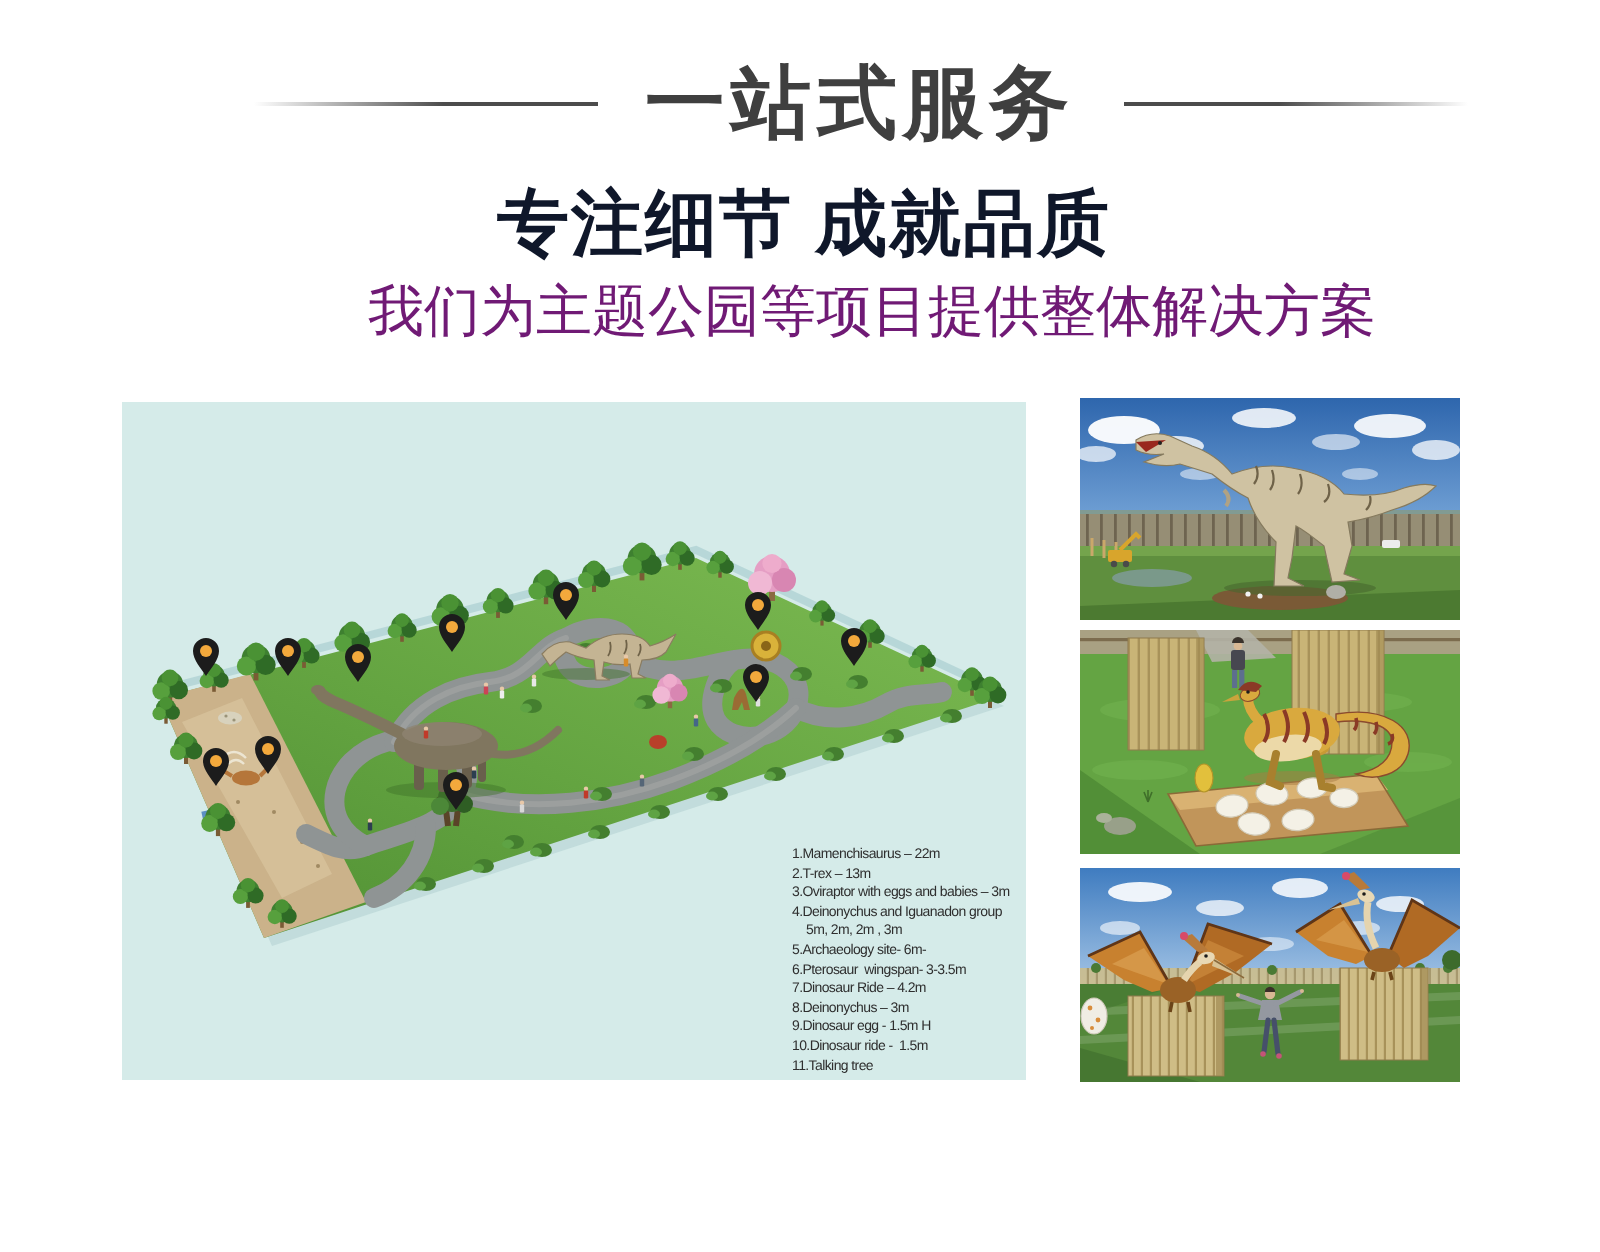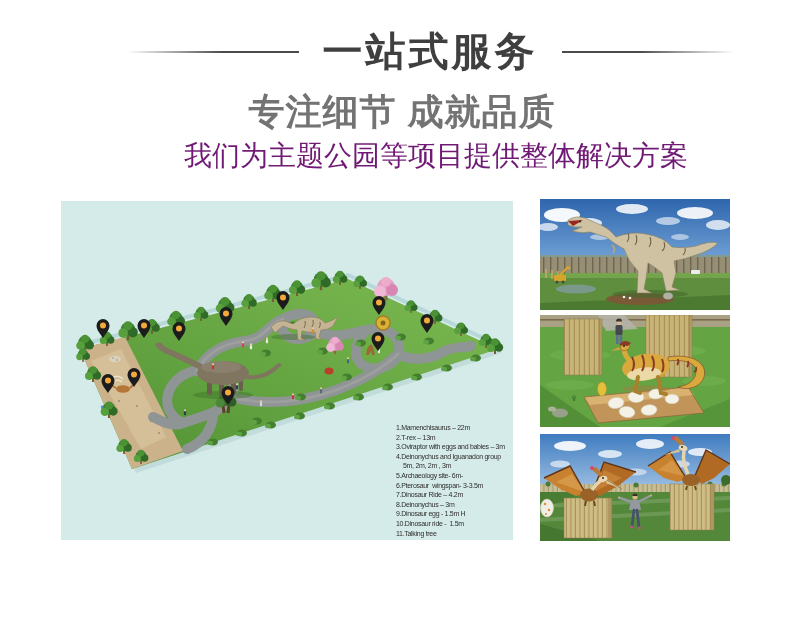--- a/index.html
+++ b/index.html
@@ -10,21 +10,21 @@
   
   .banner-row { position:absolute; top:24px; left:0; width:800px; padding-left:60px;
                 display:flex; align-items:center; justify-content:center; gap:24px; }
   .banner-line { width:172px; height:2px; }
   .banner-line.left  { background:linear-gradient(to left,  #4c4c4c 0%, #4c4c4c 45%, rgba(76,76,76,0) 100%); }
   .banner-line.right { background:linear-gradient(to right, #4c4c4c 0%, #4c4c4c 45%, rgba(76,76,76,0) 100%); }
   .banner-title { font-size:40px; color:#3f3f3f; font-weight:600; letter-spacing:3px; white-space:nowrap; }
 
   
   .heading  { position:absolute; top:88px;  left:0; width:732px; padding-left:72px;
-              text-align:center; font-size:36px; font-weight:bold; color:#737373; letter-spacing:1px; }
+              text-align:center; font-size:36px; font-weight:bold; color:#0f172a; letter-spacing:1px; }
   .subtitle { position:absolute; top:137px; left:0; width:800px; padding-left:72px;
               text-align:center; font-size:28px; font-weight:400; color:#701a75; }
 
   
   .map-panel { position:absolute; left:61px; top:201px; width:452px; height:339px; }
   .map-panel svg { position:absolute; left:0; top:0; width:452px; height:339px; display:block; }
   .legend { position:absolute; left:335px; top:222px; width:115px;
             font-size:7px; line-height:9.6px; letter-spacing:-0.3px; color:#2e2e2e; }
   .legend div { white-space:pre; }
   .legend .indent { padding-left:7px; }

